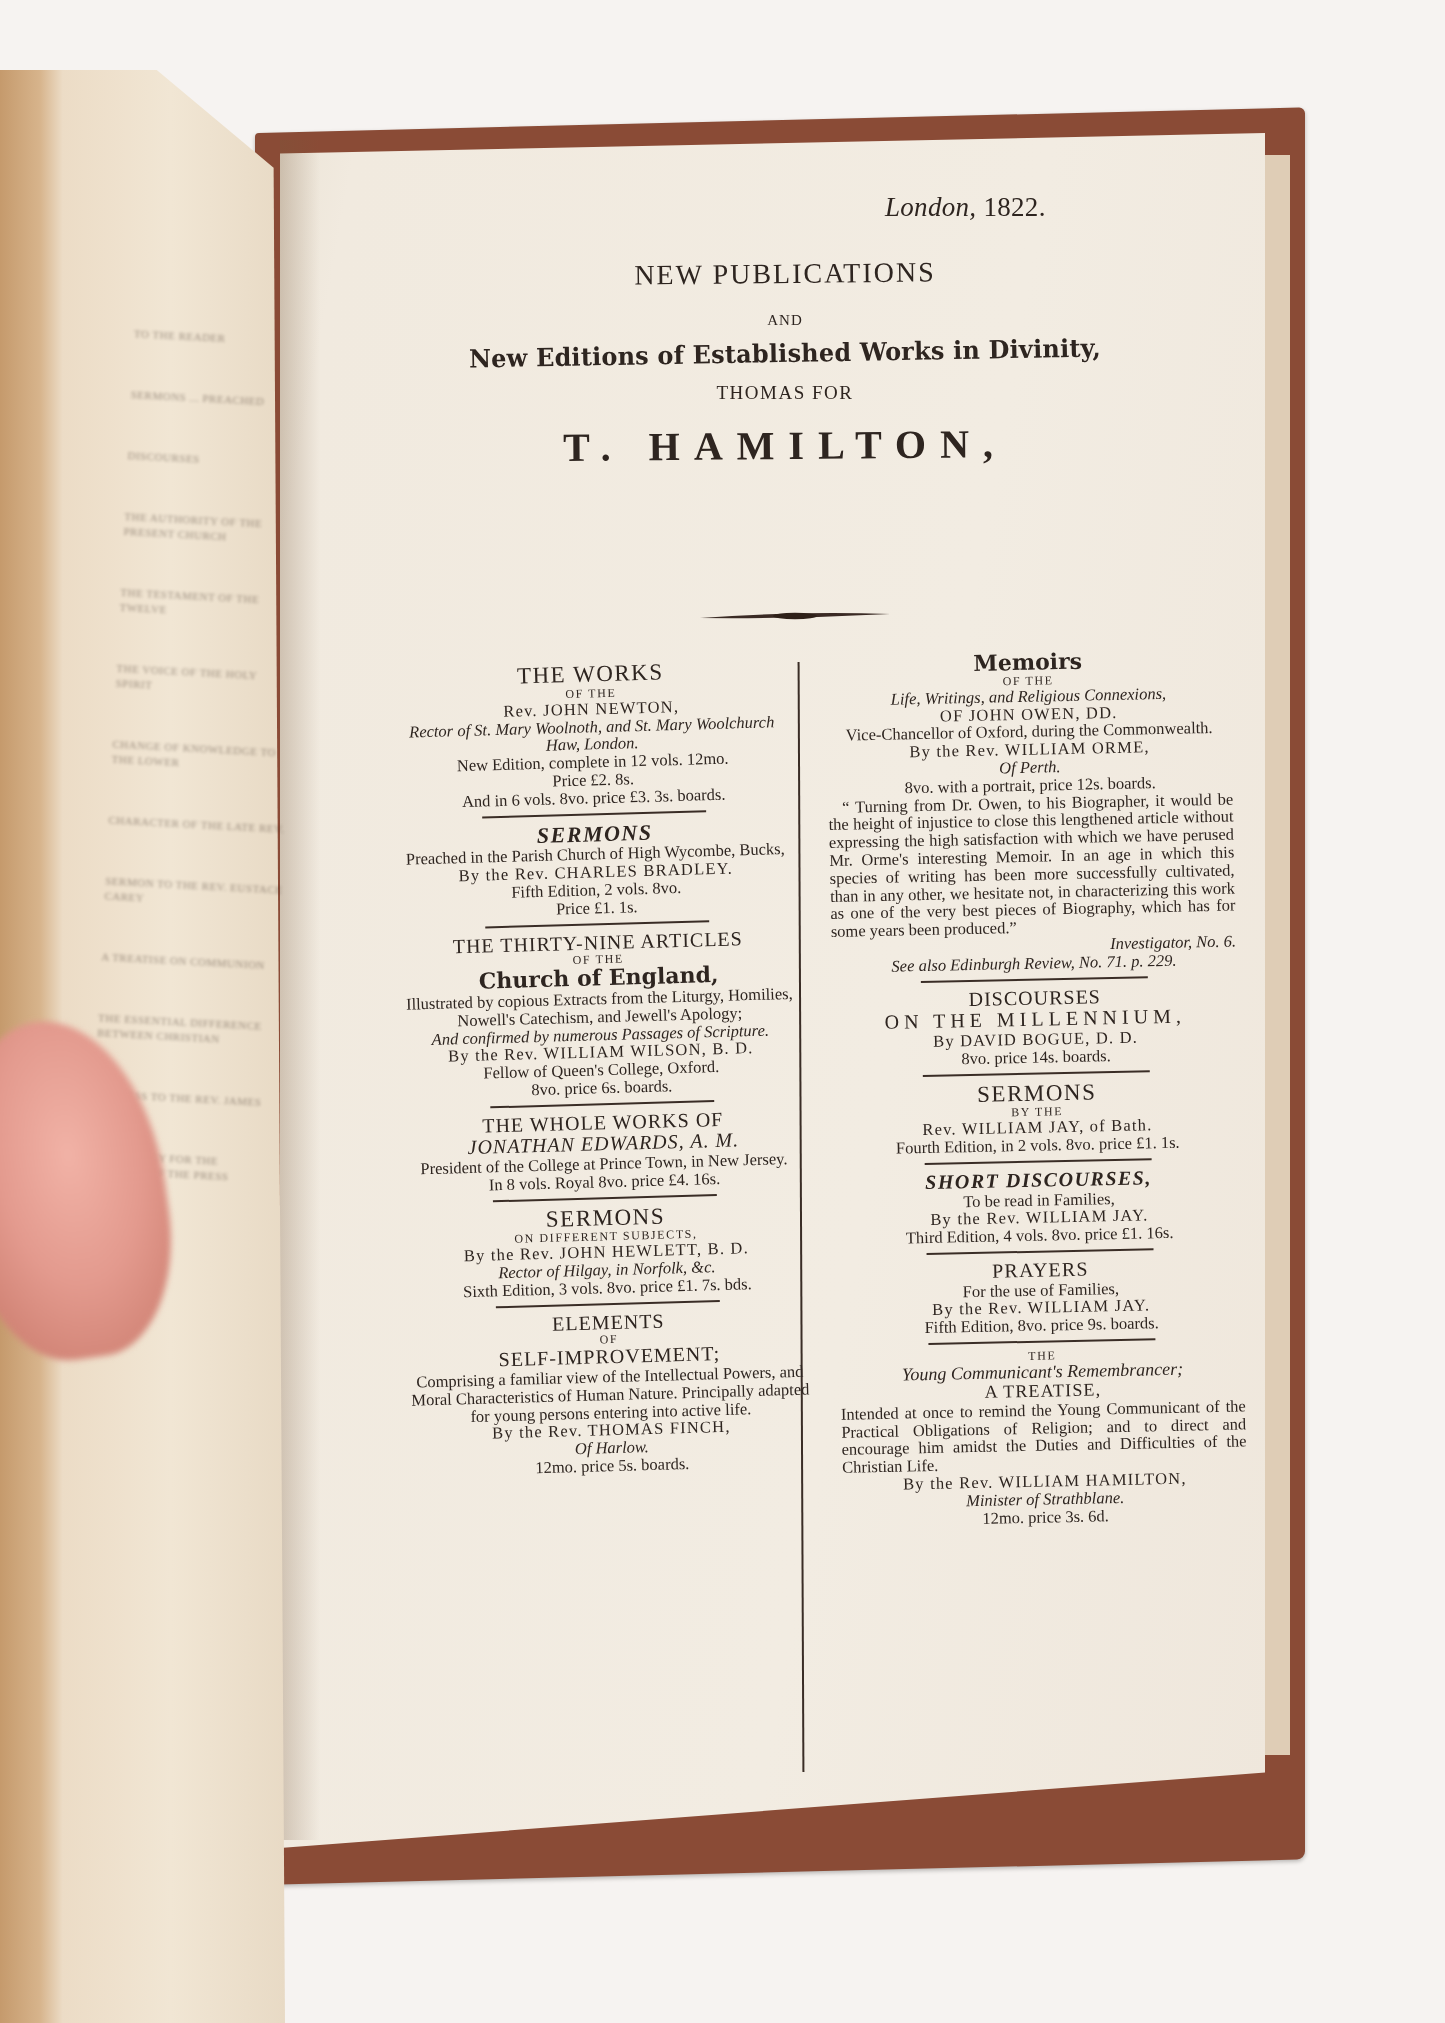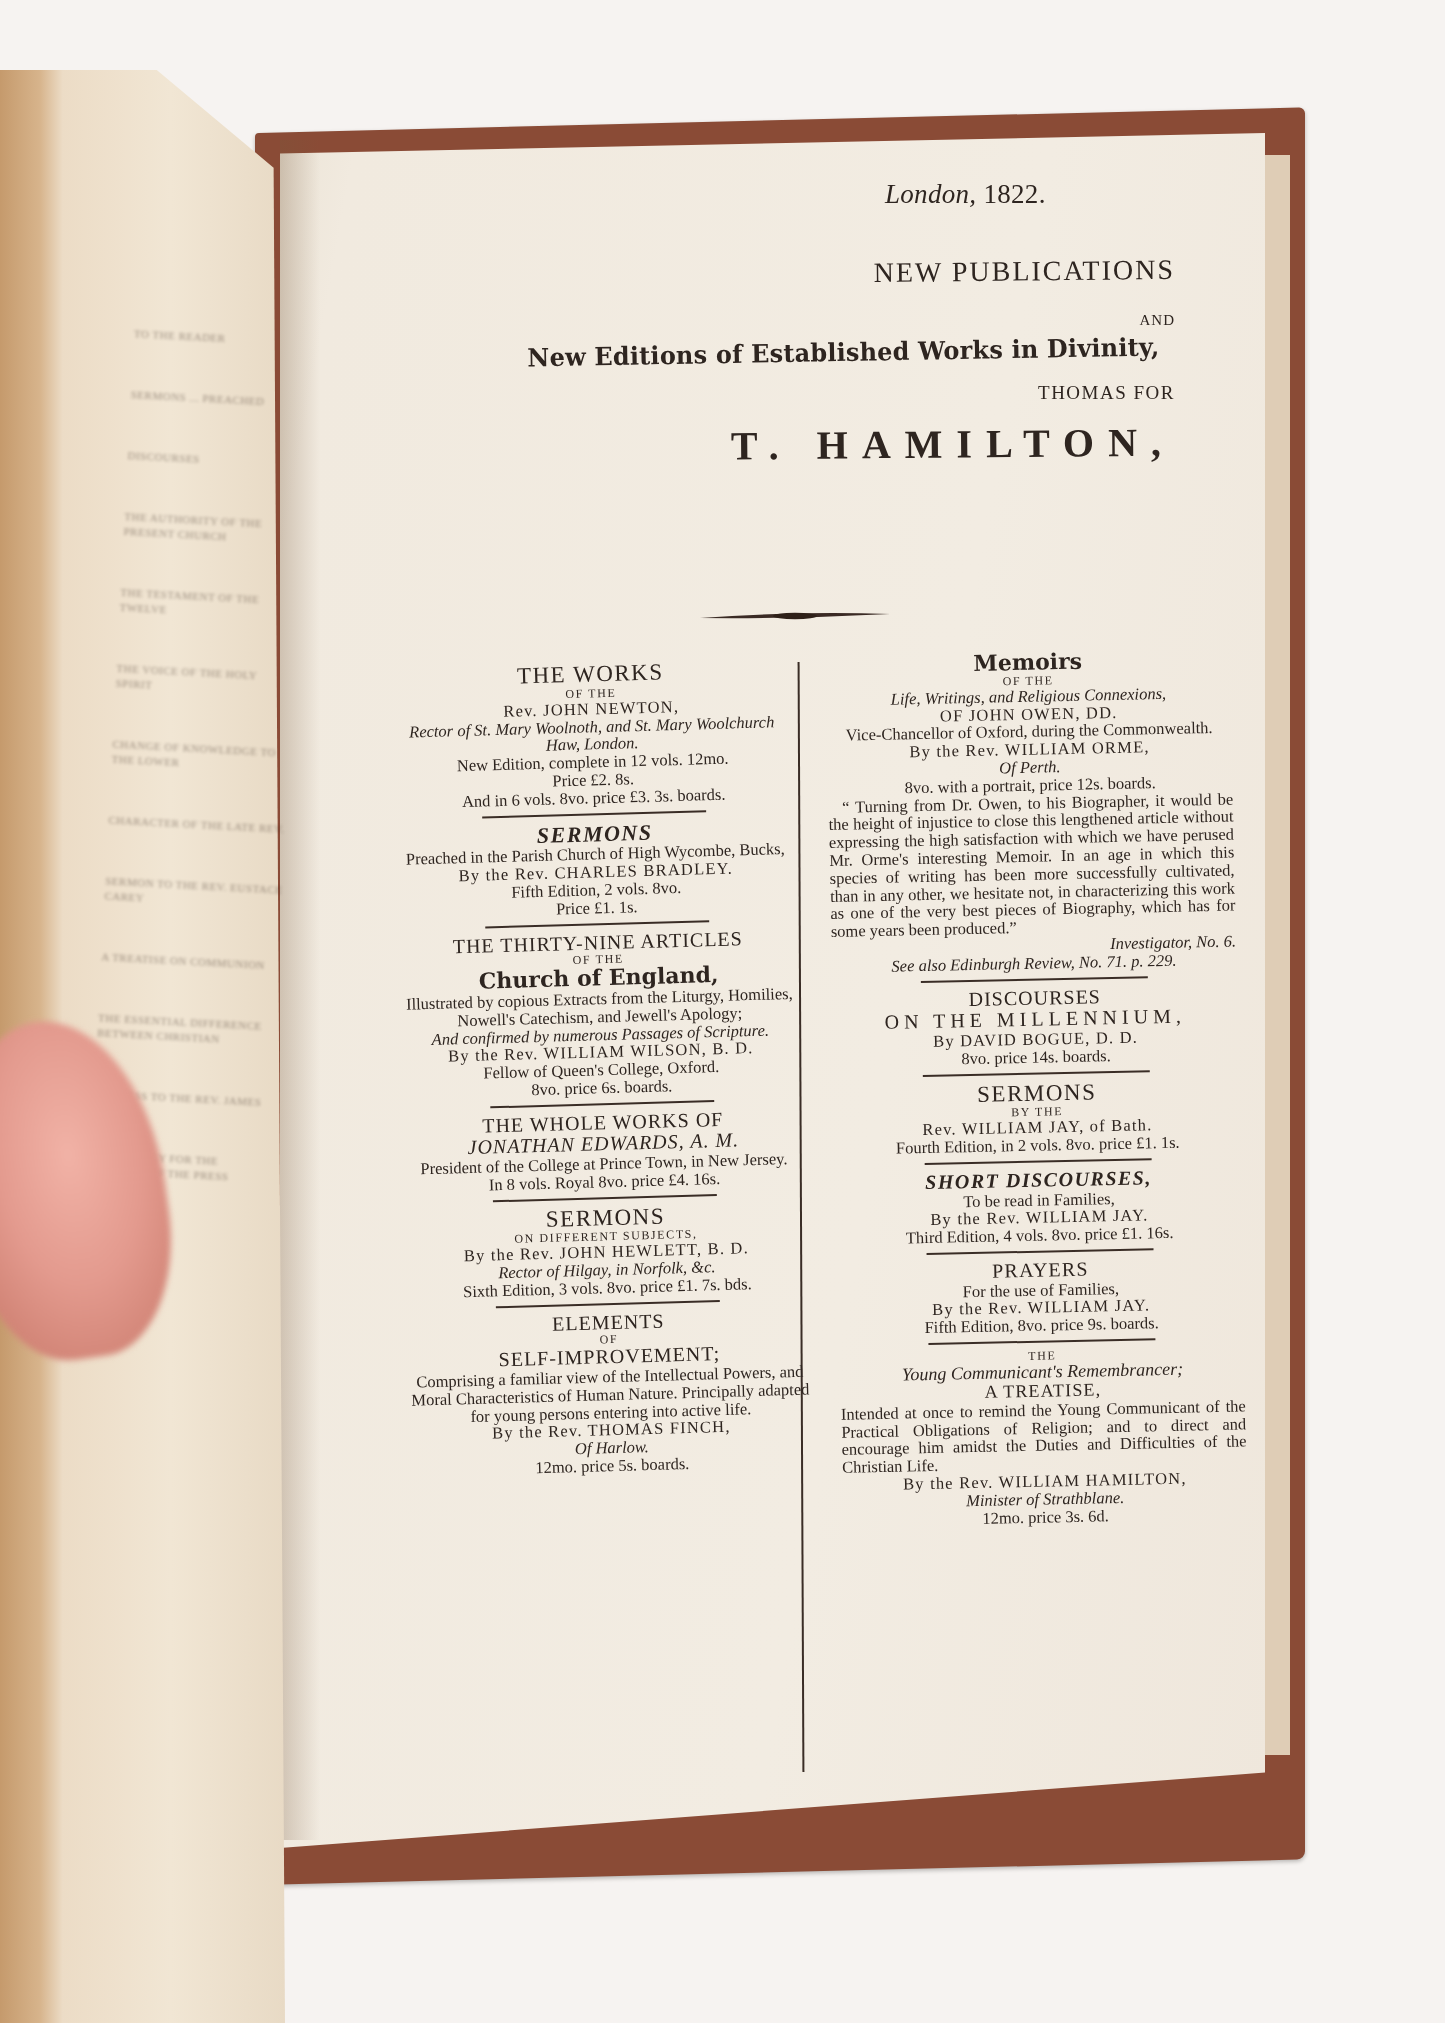--- a/index.html
+++ b/index.html
@@ -48,24 +48,24 @@
   }
   .left-ghost-text div { margin-bottom:46px; text-transform:uppercase; letter-spacing:.5px; }
   .thumb {
     position:absolute; left:-40px; top:1020px; width:205px; height:340px;
     background:radial-gradient(ellipse at 55% 40%, #f1b2a6 0%, #e39a8e 45%, #d28577 75%, rgba(210,133,119,0) 100%);
     border-radius:48% 52% 40% 45%;
     filter:blur(3px);
     transform:rotate(-8deg);
   }
   .date-line {
-    position:absolute; left:885px; top:179px; font-size:27px; letter-spacing:.3px;
+    position:absolute; left:885px; top:192px; font-size:27px; letter-spacing:.3px;
   }
   .date-line .it { font-style:italic; }
-  .title-block { position:absolute; left:395px; top:250px; width:780px; text-align:right; }
+  .title-block { position:absolute; left:395px; top:250px; width:780px; text-align:center; }
   .t-newpub { font-size:28px; letter-spacing:2px; margin-top:8px; transform:rotate(-.6deg); }
   .t-and { font-size:15px; letter-spacing:1px; margin-top:22px; }
   .t-blackletter {
     font-family:"DejaVu Serif",serif; font-weight:bold; font-size:25px;
     letter-spacing:.2px; margin-top:10px; transform:rotate(-1deg) scaleX(.96);
   }
   .t-printed { font-size:19px; letter-spacing:1.5px; margin-top:14px; }
   .t-hamilton { font-size:40px; letter-spacing:14px; font-weight:bold; margin-top:18px; transform:rotate(-.5deg); }
   .t-address { font-size:25px; letter-spacing:1px; font-weight:bold; margin-top:12px; }
   .ornament {

